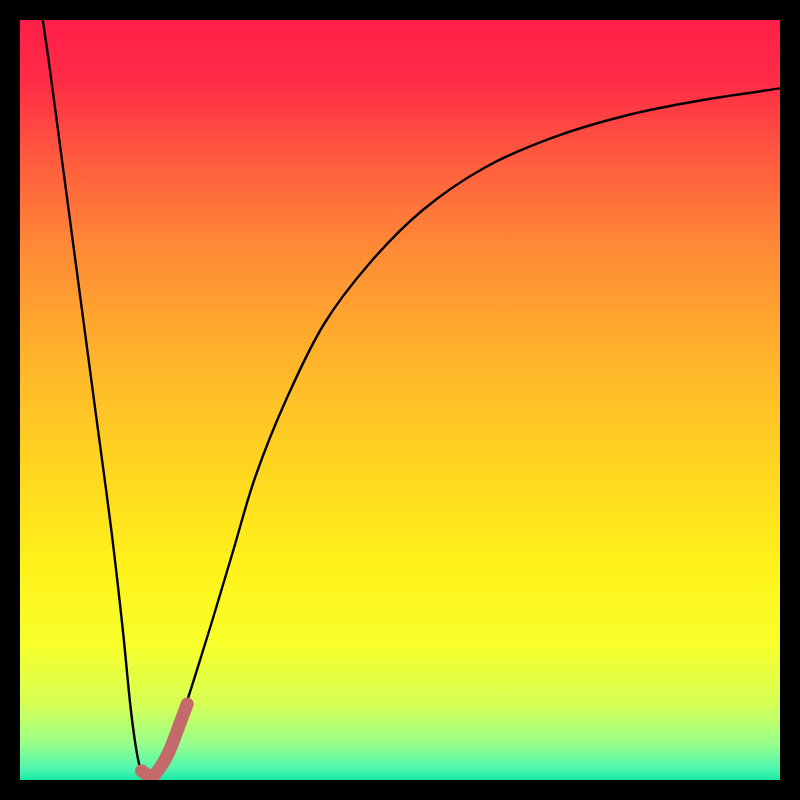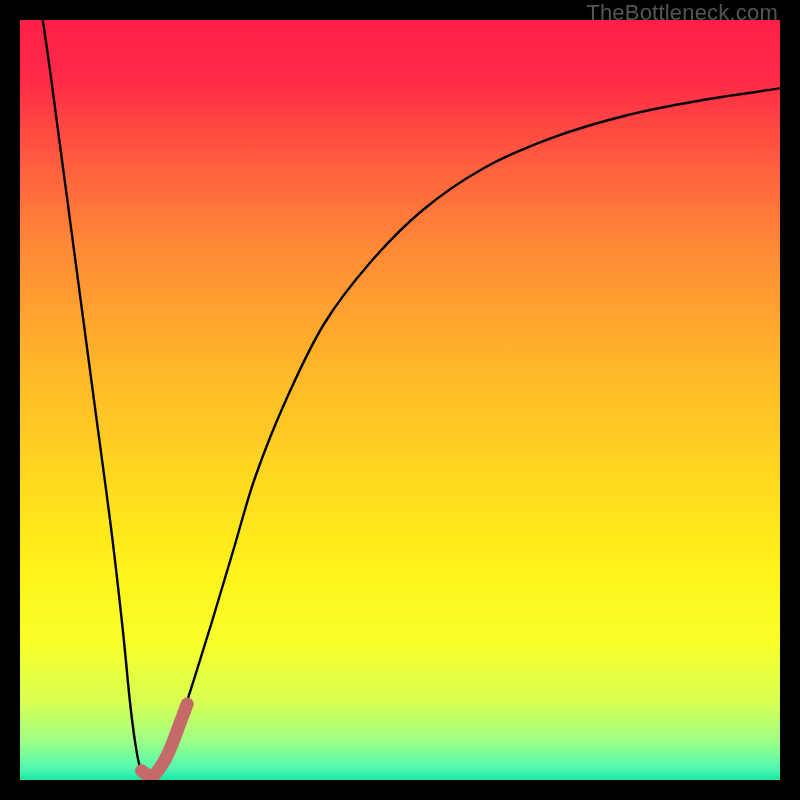--- a/index.html
+++ b/index.html
@@ -38,21 +38,20 @@
   }
   svg {
     display: block;
   }
 </style>
 </head>
 <body>
 
 <div class="frame">
 
-  <div class="watermark">TheBottleneck.com</div>
 
   <div class="plot-area">
     <svg id="chart-svg" width="760" height="760" viewBox="0 0 760 760" preserveAspectRatio="none">
       <defs>
         <linearGradient id="bg-grad" x1="0" y1="0" x2="0" y2="1">
             <stop offset="0.00%" stop-color="#ff1f48"></stop>
             <stop offset="8.00%" stop-color="#ff2b46"></stop>
             <stop offset="18.00%" stop-color="#ff5a3f"></stop>
             <stop offset="30.00%" stop-color="#ff8a36"></stop>
             <stop offset="45.00%" stop-color="#ffb52a"></stop>

